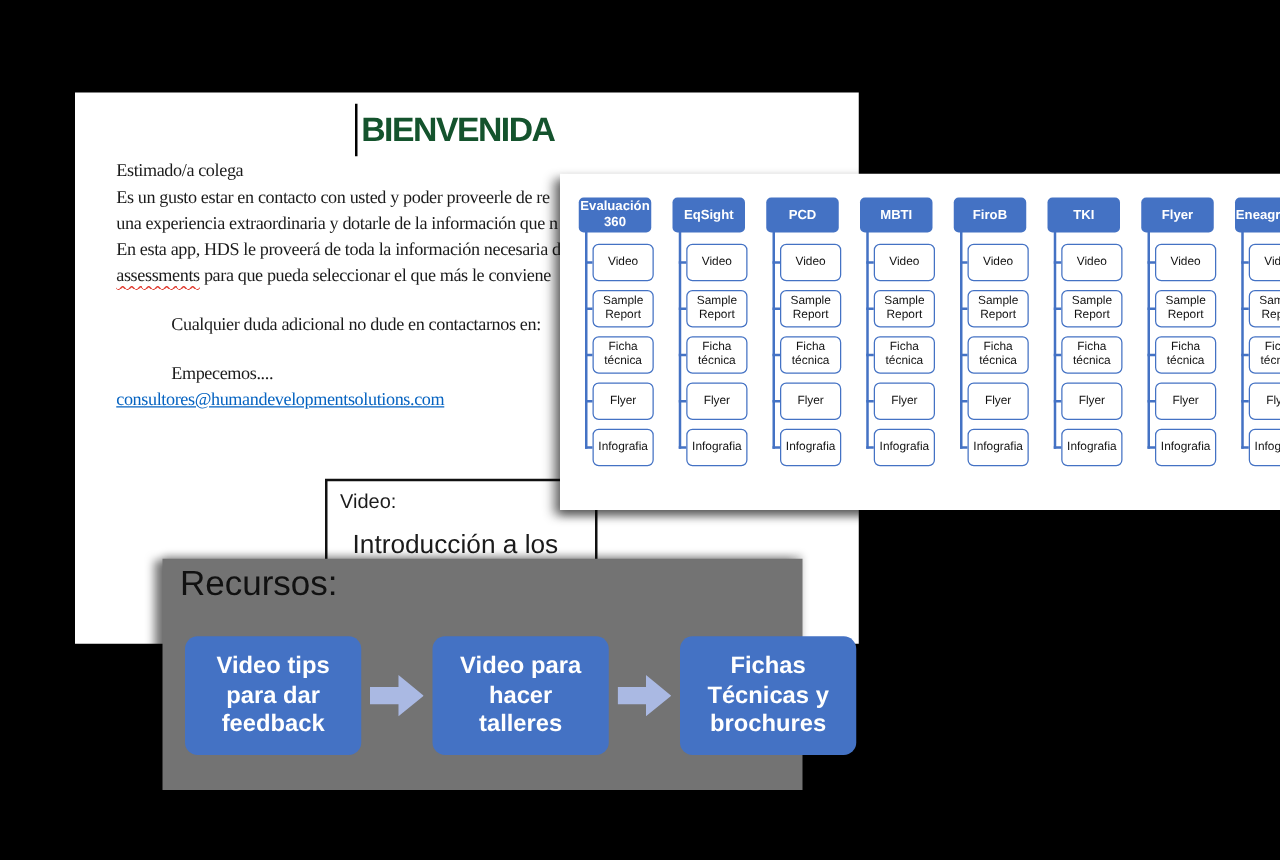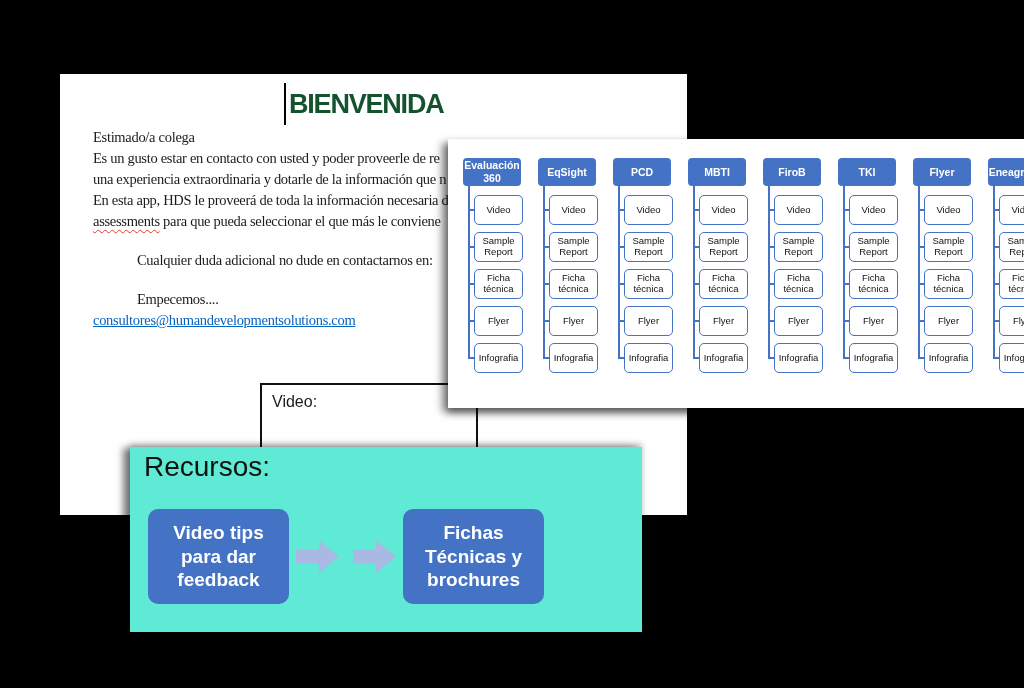--- a/index.html
+++ b/index.html
@@ -65,21 +65,21 @@
     padding:0 0; cursor:pointer;
   }
   .item::before {
     content:""; position:absolute; left:-7.5px; top:13px; width:6px; height:2px;
     background:#4472C4;
   }
 
   
   .recursos {
     position:absolute; left:130px; top:447px; width:512px; height:185px;
-    background:#5eead4; z-index:3;
+    background:#737373; z-index:3;
     box-shadow:-7px 1px 7px rgba(0,0,0,0.5), 0 -3px 6px rgba(0,0,0,0.25);
     padding-left:43px;
   }
   .rec-heading {
     position:absolute; left:14px; top:4px;
     font-size:28px; font-weight:500; color:#111;
   }
   .flow {
     position:absolute; left:18px; top:62px;
     display:flex; align-items:center;
@@ -107,20 +107,21 @@
     <div class="tl">una experiencia extraordinaria y dotarle de la información que n</div>
     <div class="tl">En esta app, HDS le proveerá de toda la información necesaria d</div>
     <div class="tl"><span class="misspell">assessments</span><span> para que pueda seleccionar el que más le conviene</span></div>
     <div class="tl mt">Cualquier duda adicional no dude en contactarnos en:</div>
     <div class="tl mt">Empecemos....</div>
     <div class="tl"><a class="email-link">consultores@humandevelopmentsolutions.com</a></div>
   </div>
 
   <div class="video-box">
     <div class="vb-label">Video:</div>
+    <div class="vb-text">Introducción a los</div>
   </div>
 </section>
 
 <section class="diagram">
 
   <div class="col">
     <div class="col-header">Evaluación 360</div>
     <div class="col-line"></div>
     <div class="item">Video</div>
     <div class="item">Sample Report</div>
@@ -199,16 +200,17 @@
     <div class="item">Infografia</div>
   </div>
 
 </section>
 
 <section class="recursos">
   <h2 class="rec-heading">Recursos:</h2>
   <div class="flow">
     <div class="step">Video tips para dar feedback</div>
     <div class="arrow"></div>
+    <div class="step">Video para hacer talleres</div>
     <div class="arrow"></div>
     <div class="step">Fichas Técnicas y brochures</div>
   </div>
 </section>
 
 </body></html>

